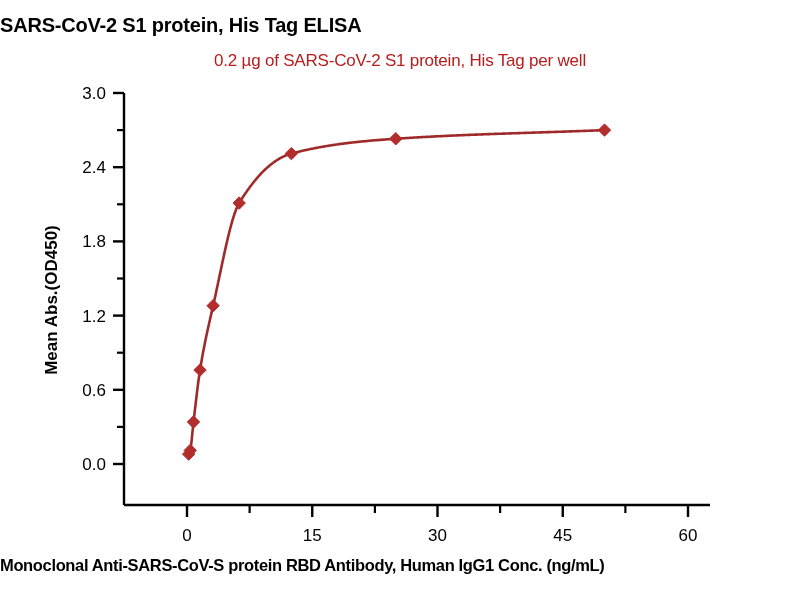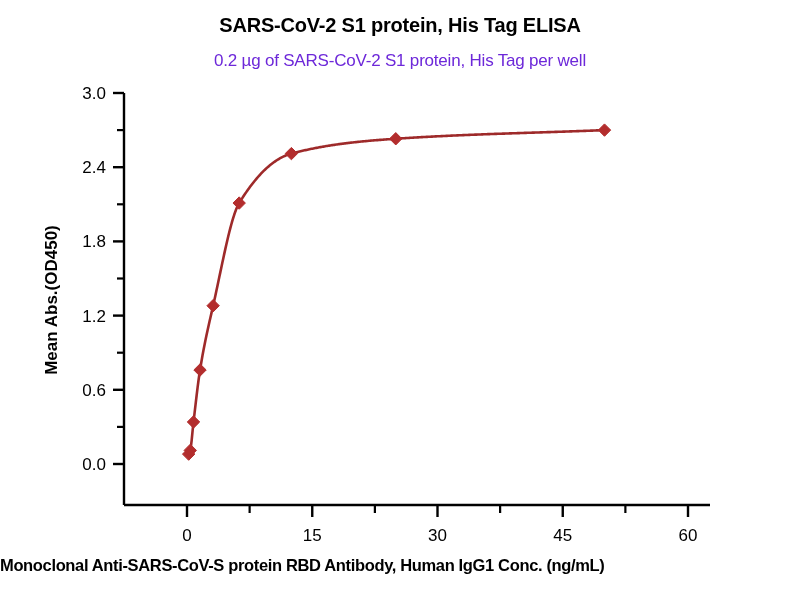--- a/index.html
+++ b/index.html
@@ -18,36 +18,36 @@
     position: relative;
     width: 800px;
     height: 600px;
     background: #ffffff;
   }
   #chart-title {
     position: absolute;
     left: 0;
     top: 14px;
     width: 800px;
-    text-align: center;
+    text-align: left;
     font-size: 20px;
     font-weight: bold;
     letter-spacing: -0.2px;
     color: #000000;
   }
   #chart-subtitle {
     position: absolute;
     left: 0;
     top: 51px;
     width: 800px;
     text-align: center;
     font-size: 17px;
     font-weight: normal;
     letter-spacing: -0.2px;
-    color: #6d28d9;
+    color: #b91c1c;
   }
   #ylabel {
     position: absolute;
     left: -88px;
     top: 290px;
     width: 280px;
     text-align: center;
     font-size: 17px;
     font-weight: bold;
     transform: rotate(-90deg);

